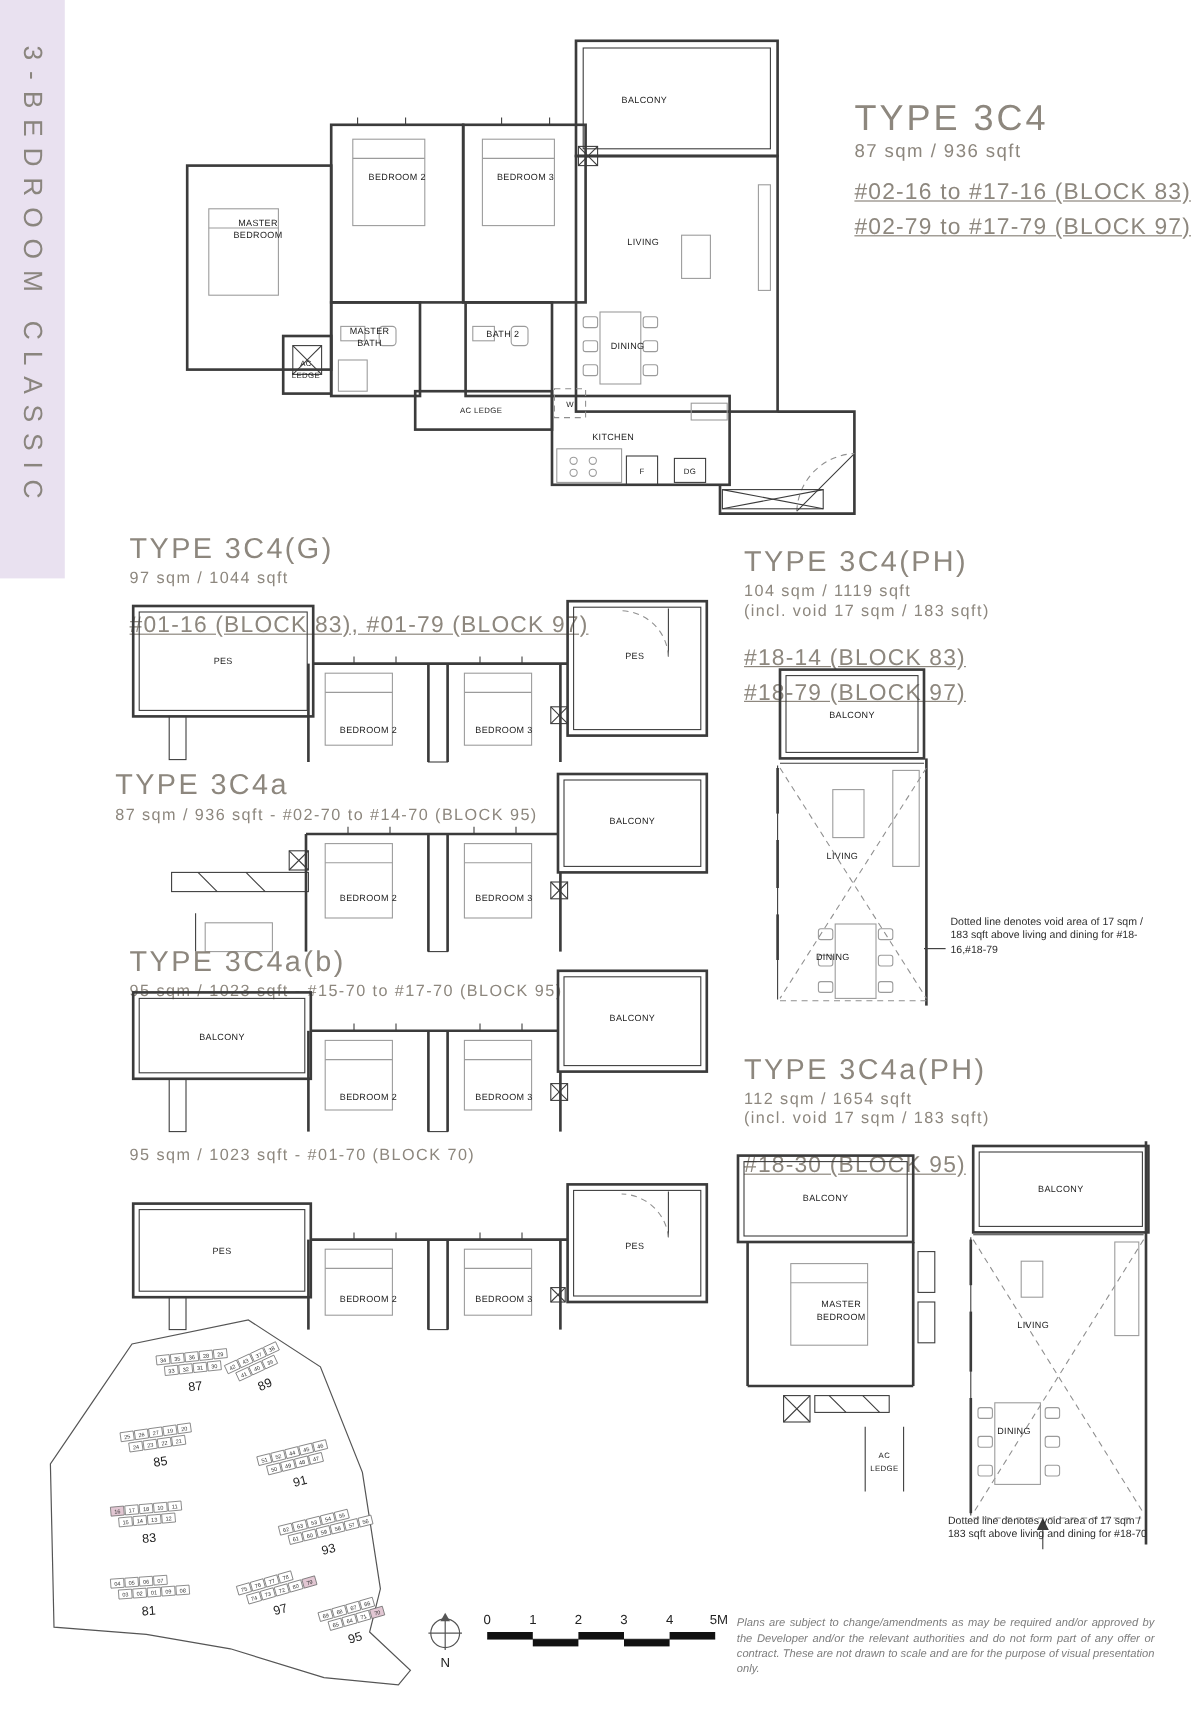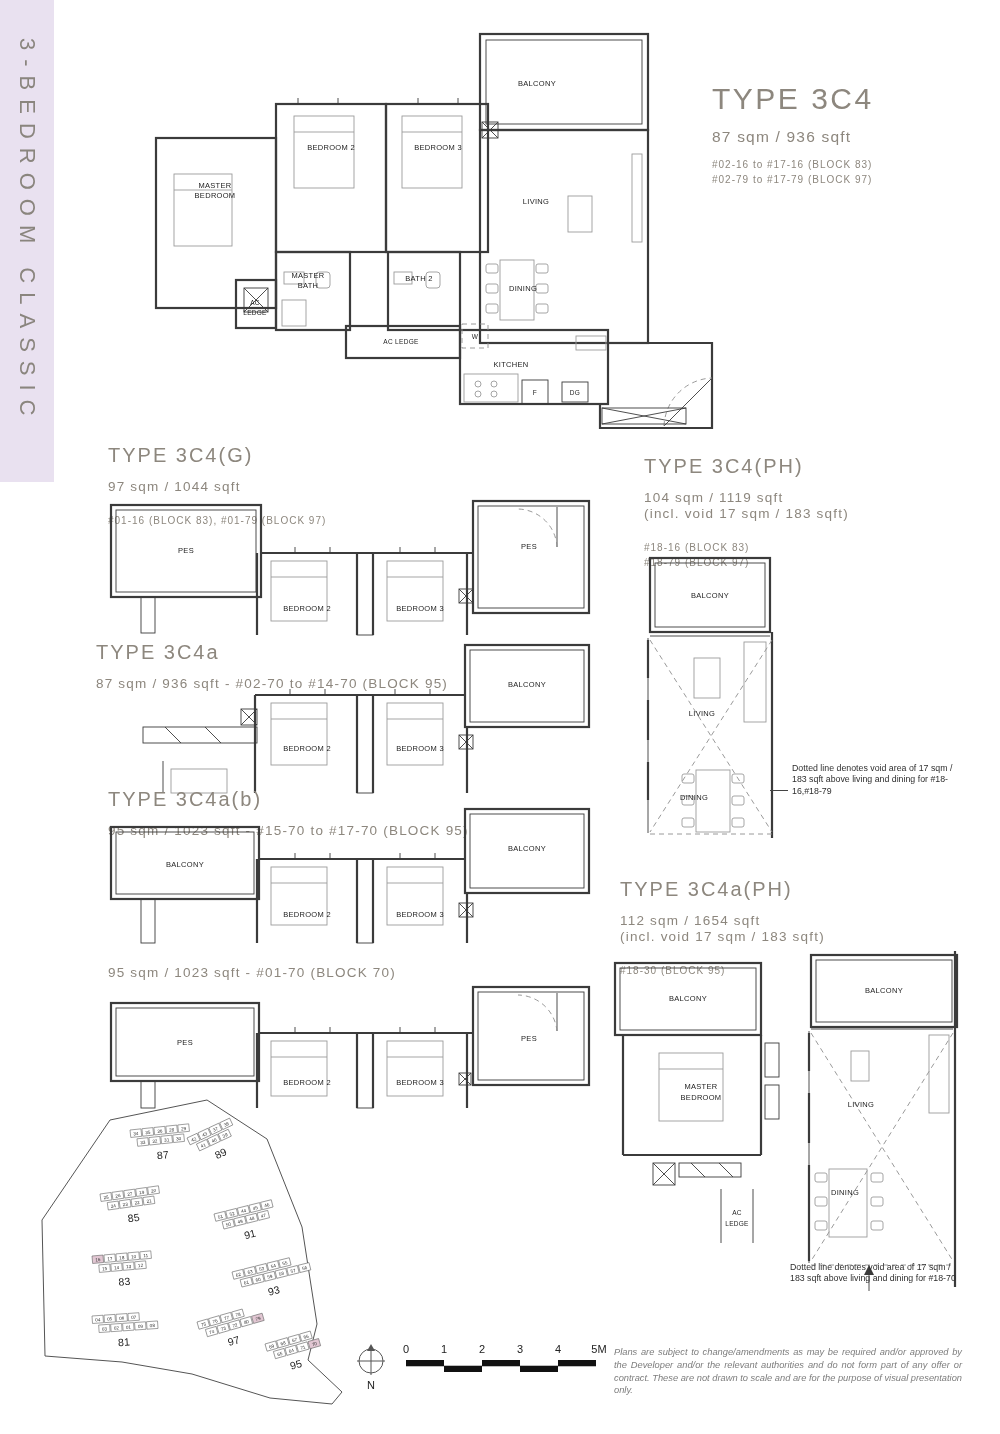--- a/index.html
+++ b/index.html
@@ -5,24 +5,24 @@
   html,body{margin:0;padding:0;background:#fff;}
   .page{position:relative;width:1000px;height:1434px;background:#ffffff;overflow:hidden;
         font-family:"Liberation Sans",sans-serif;}
   
   .sidebar{position:absolute;left:0;top:0;width:54px;height:482px;background:#e9e1f0;}
   .sidebar-text{position:absolute;left:50%;top:38px;transform:translateX(-50%);
         writing-mode:vertical-rl;font-size:22px;letter-spacing:9px;color:#8a857e;white-space:nowrap;}
   
   .tblock{position:absolute;color:#8d877e;}
   .t-title{font-size:30px;letter-spacing:2.5px;color:#8d877e;}
-  .t-title.sm{font-size:20px;letter-spacing:2px;}
-  .t-area{font-size:15.5px;letter-spacing:1.2px;margin-top:12px;}
+  .t-title.sm{font-size:24px;letter-spacing:2px;}
+  .t-area{font-size:15.5px;letter-spacing:1.2px;margin-top:2px;}
   .t-area.sm{font-size:13.5px;}
-  .t-units{font-size:10px;letter-spacing:1px;margin-top:11px;line-height:1.5;}
+  .t-units{font-size:19px;letter-spacing:1px;margin-top:11px;line-height:1.5;text-decoration:underline;}
   .t-units.tight{margin-top:19px;}
   
   svg{position:absolute;overflow:visible;}
   .w2{fill:none;stroke:#3b3b3b;stroke-width:2.2;}
   .w1{fill:none;stroke:#3b3b3b;stroke-width:0.9;}
   .furn{fill:none;stroke:#9b9b9b;stroke-width:0.9;}
   .dash{fill:none;stroke:#8f8f8f;stroke-width:0.9;stroke-dasharray:5 4;}
   .rl{font-family:"Liberation Sans",sans-serif;font-size:7.5px;fill:#1c1c1c;text-anchor:middle;letter-spacing:.3px;}
   .rl.xs{font-size:6.5px;}
   
@@ -174,26 +174,26 @@
         <line class="furn" x1="282" y1="84" x2="338" y2="84"></line>
     </g>
     <g>
       <text class="rl" x="81" y="60">PES</text>
       <text class="rl" x="202" y="118">BEDROOM 2</text>
       <text class="rl" x="315" y="118">BEDROOM 3</text>
       <text class="rl" x="424" y="56">PES</text>
     </g>
   </svg>
 
-  <div class="tblock" style="left:644px;top:455px">
+  <div class="tblock" style="left:620px;top:455px">
     <div class="t-title sm">TYPE 3C4(PH)</div>
     <div class="t-area sm">104 sqm / 1119 sqft</div>
     <div class="t-area sm" style="margin-top:1px">(incl. void 17 sqm / 183 sqft)</div>
     <div class="t-units tight">
-      <div>#18-16 (BLOCK 83)</div>
+      <div>#18-14 (BLOCK 83)</div>
       <div>#18-79 (BLOCK 97)</div>
     </div>
   </div>
   <svg style="left:638px;top:548px" width="150" height="300" viewBox="0 0 150 300">
     <g>
       <rect class="w2" x="12" y="10" width="120" height="74"></rect>
         <rect class="w1" x="17" y="15" width="110" height="64"></rect>
       <line class="w2" x1="134" y1="84" x2="134" y2="290"></line>
       <line class="w1" x1="10" y1="90" x2="10" y2="285"></line>
       <line class="w2" x1="10" y1="92" x2="10" y2="130"></line>

